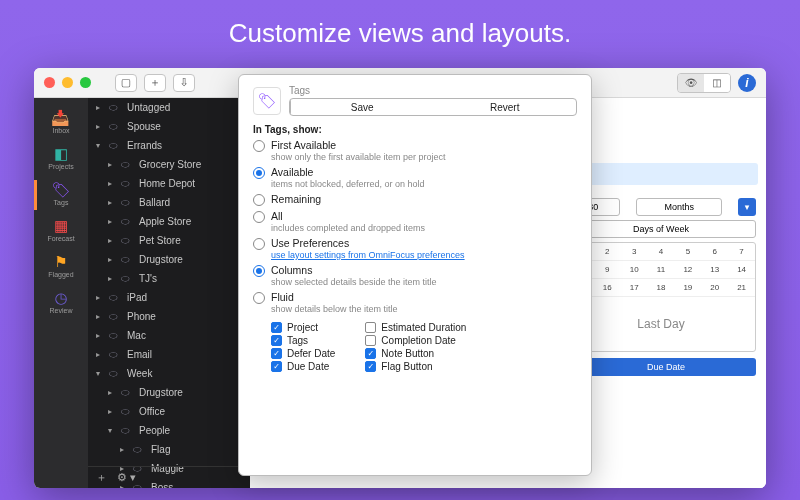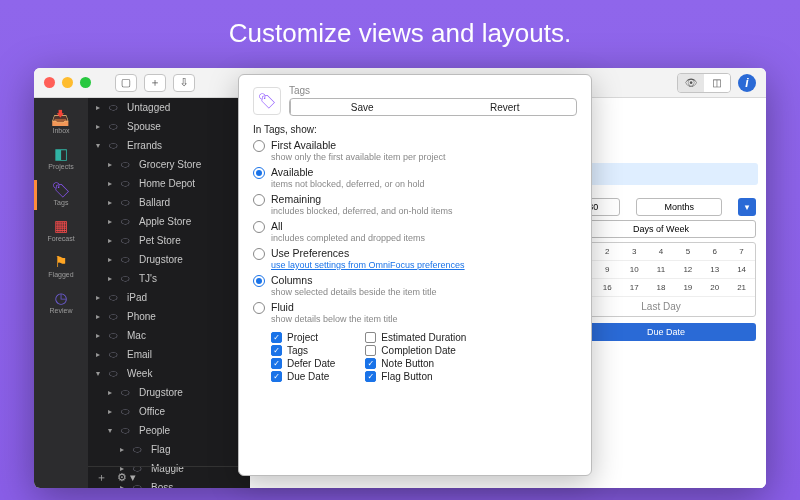--- a/index.html
+++ b/index.html
@@ -36,29 +36,29 @@
     .grouprow { display: flex; align-items: center; padding: 6px 10px 4px; color: #666; font-size: 9px; gap: 4px; }
     .selbar { margin: 2px 8px; height: 22px; background: #dfeeff; border-radius: 3px; }
     .rightpanel { position: absolute; right: 10px; top: 10px; width: 190px; }
     .smallrow { display: flex; gap: 16px; margin-bottom: 4px; align-items: center;}
     .smallbtn { flex: 1; height: 18px; border: 1px solid #bbb; border-radius: 3px; font-size: 9px; display: flex; align-items: center; justify-content: center; background: #fff; }
     .bluebtn { background: #2a6ad6; color: #fff; border: none; }
     .cal { border: 1px solid #ccc; border-radius: 3px; }
     .calh div, .calr div { width: 27px; height: 17px; font-size: 8px; display: flex; align-items: center; justify-content: center; color: #444; }
     .calr { display: flex; }
     .calr.br { border-top: 1px solid #eee; }
-    .lastday { text-align: center; font-size: 10px; color: #888; padding: 4px 0; border-top: 1px solid #eee; }
+    .lastday { text-align: center; font-size: 12px; color: #888; padding: 20px 0; border-top: 1px solid #eee; }
     .ddrow { display: flex; gap: 4px; margin-top: 6px; }
     .popover { position: absolute; left: 238px; top: 74px; width: 354px; height: 402px; background: #fff; border: 1px solid #bcbcbc; border-radius: 6px; box-shadow: 0 8px 30px rgba(0,0,0,0.25); padding: 10px 14px; font-size: 10px; color: #222; }
     .popover .ph { display: flex; align-items: center; gap: 8px; margin-bottom: 8px; }
     .pop-ic { width: 28px; height: 28px; background: #fff; border: 1px solid #ddd; border-radius: 4px; display: flex; align-items: center; justify-content: center; color: #8f57ff; font-size: 15px; }
     .pop-col { flex: 1; }
     .seg { display: flex; border: 1px solid #b5b5b5; border-radius: 4px; overflow: hidden; height: 18px; }
     .seg div { flex: 1; display: flex; align-items: center; justify-content: center; font-size: 10px; }
-    .sec-lbl { margin: 8px 0 4px; }
+    .sec-lbl { margin: 8px 0 4px; font-weight: bold; }
     .radio { display: flex; gap: 6px; margin: 4px 0 2px; align-items: flex-start; }
     .rcirc { width: 12px; height: 12px; border: 1px solid #888; border-radius: 50%; position: relative; flex-shrink: 0; margin-top: 1px; }
     .rcirc.on { border-color: #1a73e8; }
     .rcirc.on::after { content:''; position: absolute; inset: 2px; background: #1a73e8; border-radius: 50%; }
     .rtxt .t { font-weight: 500; font-size: 10.5px; }
     .rtxt .d { color: #888; font-size: 9px; margin-top: 1px; }
     .link { color: #1a73e8; text-decoration: underline; font-size: 9px; }
     .cols { display: flex; gap: 30px; margin-top: 6px; margin-left: 18px; }
     .ck { display: flex; align-items: center; gap: 5px; margin: 2px 0; font-size: 10px; }
     .cbox { width: 11px; height: 11px; border: 1px solid #888; border-radius: 2px; display: flex; align-items: center; justify-content: center; font-size: 8px; color: #fff; }
@@ -313,21 +313,20 @@
           <div class="rcirc on"></div>
           <div class="rtxt">
             <div class="t">Available</div>
             <div class="d">items not blocked, deferred, or on hold</div>
           </div>
         </div>
         <div class="radio">
           <div class="rcirc"></div>
           <div class="rtxt">
             <div class="t">Remaining</div>
-            <div class="d">includes blocked, deferred, and on-hold items</div>
           </div>
         </div>
         <div class="radio">
           <div class="rcirc"></div>
           <div class="rtxt">
             <div class="t">All</div>
             <div class="d">includes completed and dropped items</div>
           </div>
         </div>
       </div>

